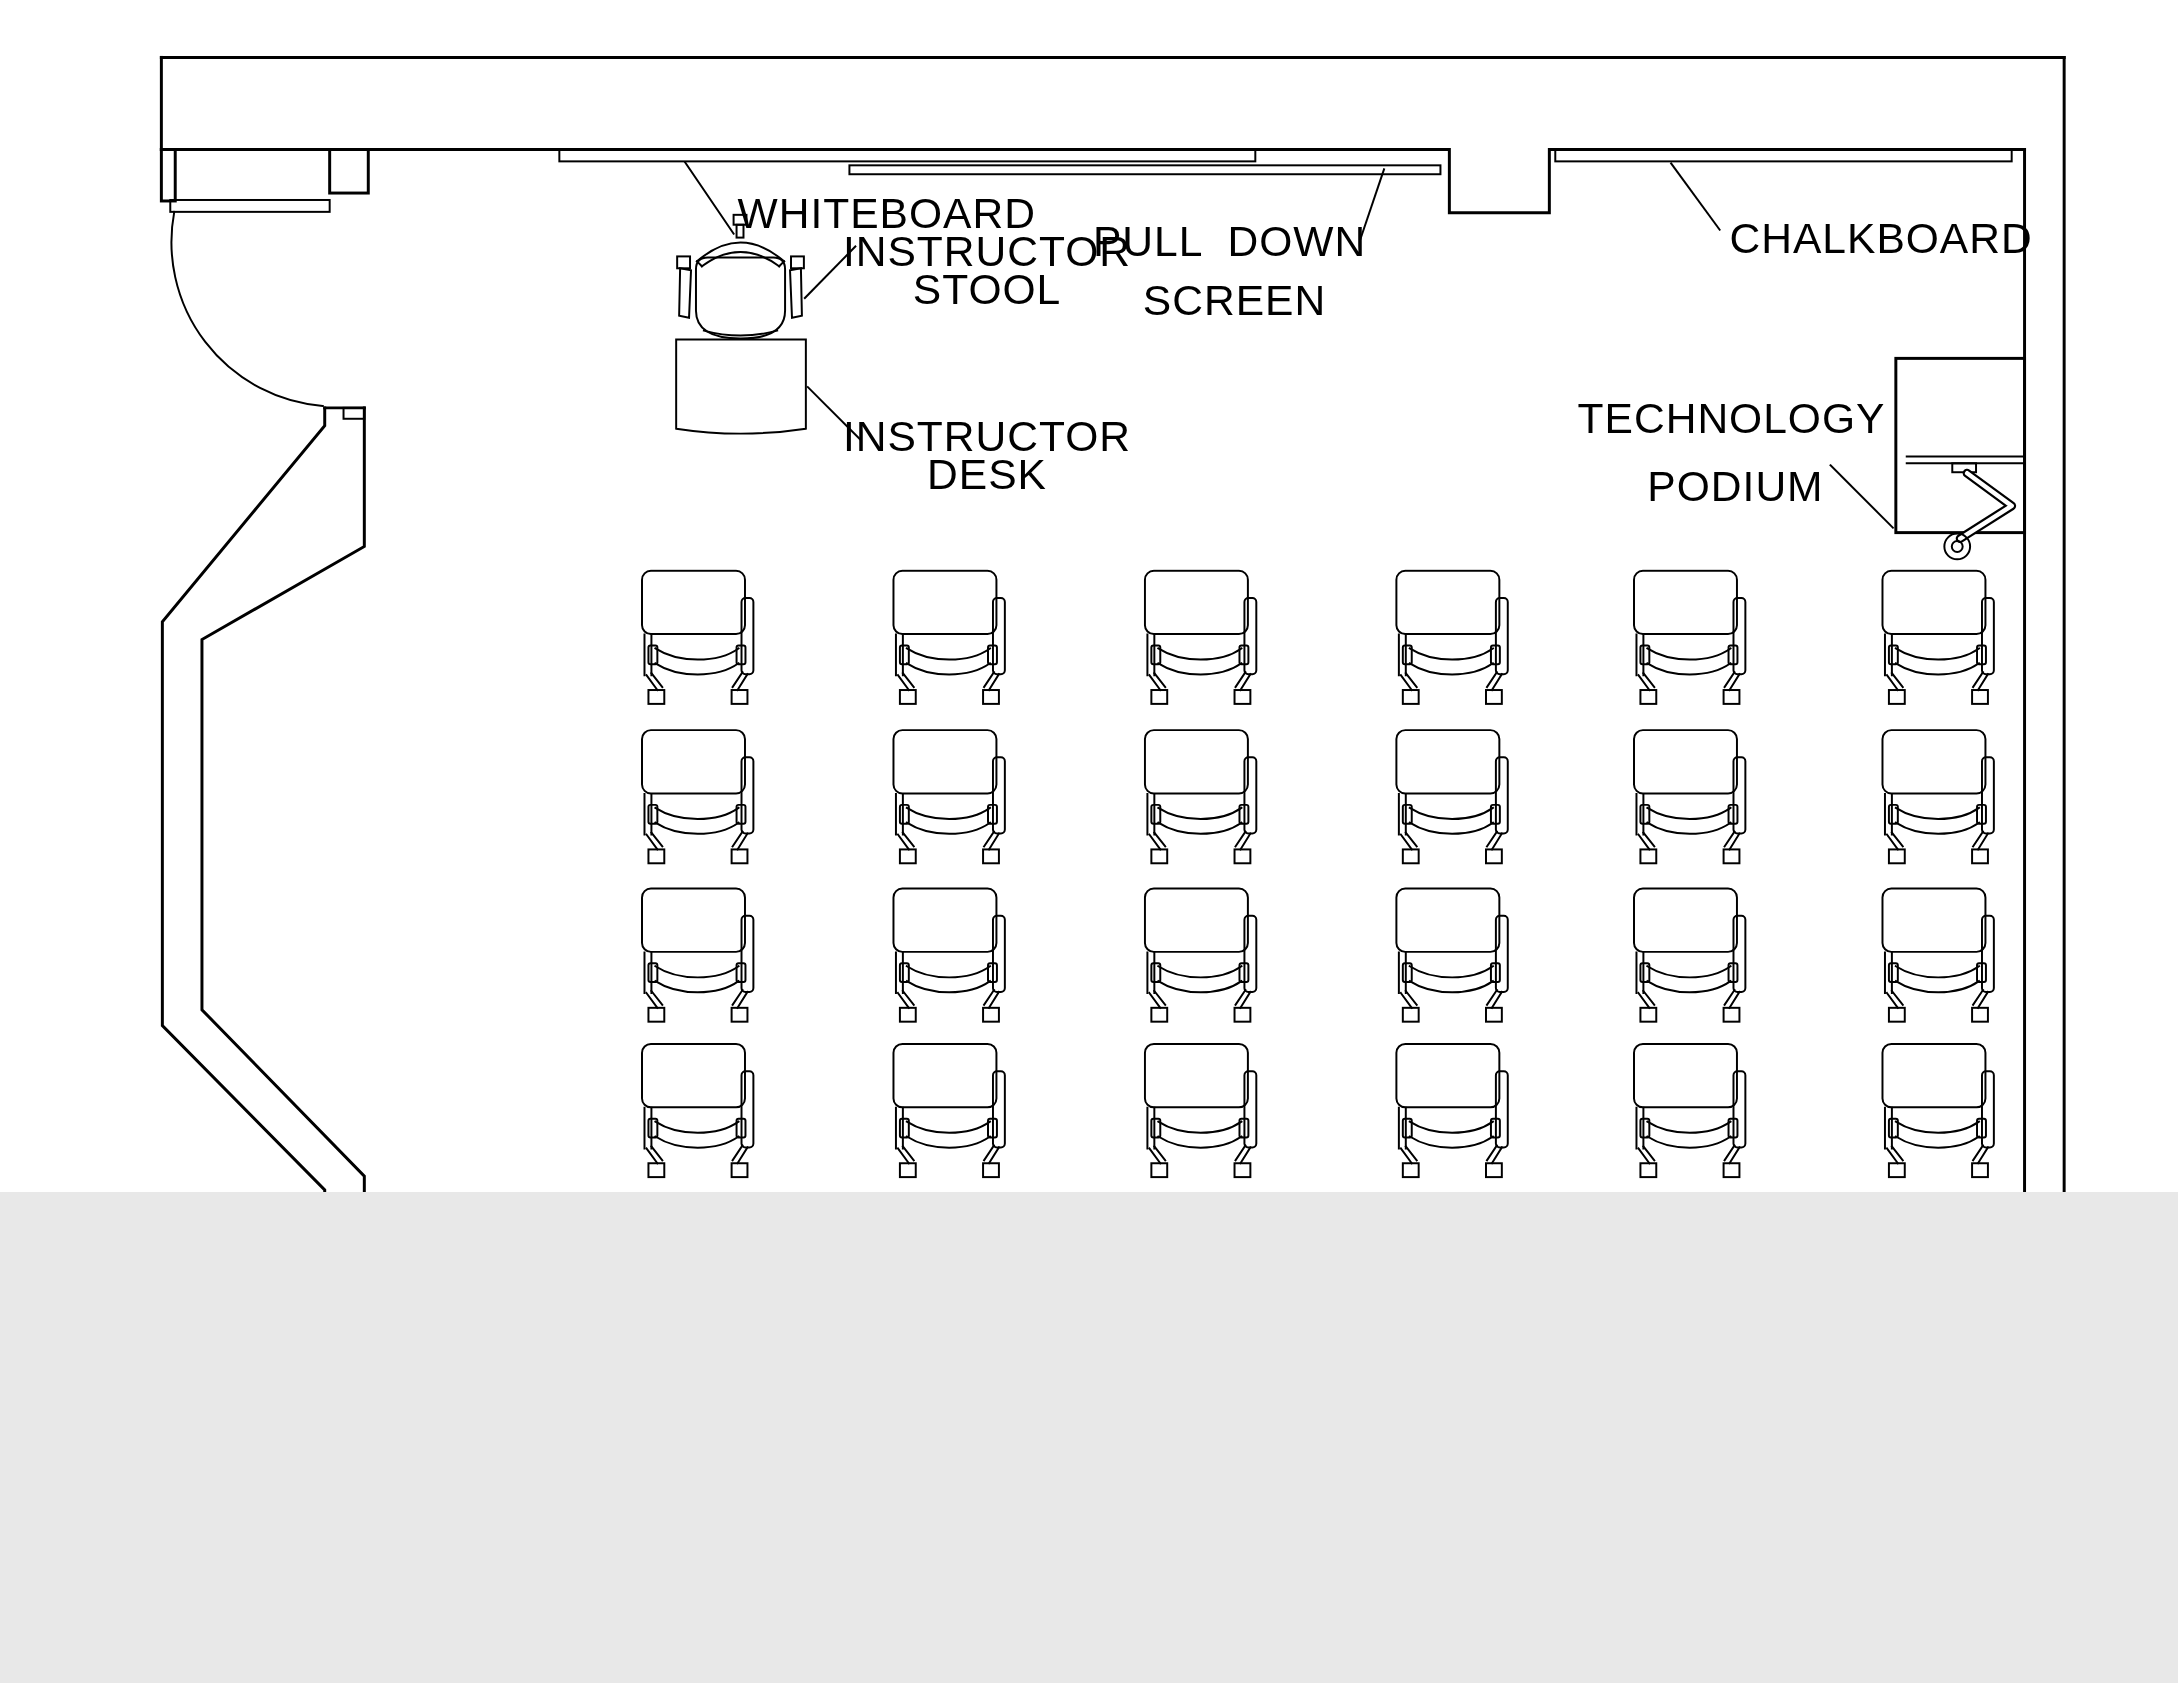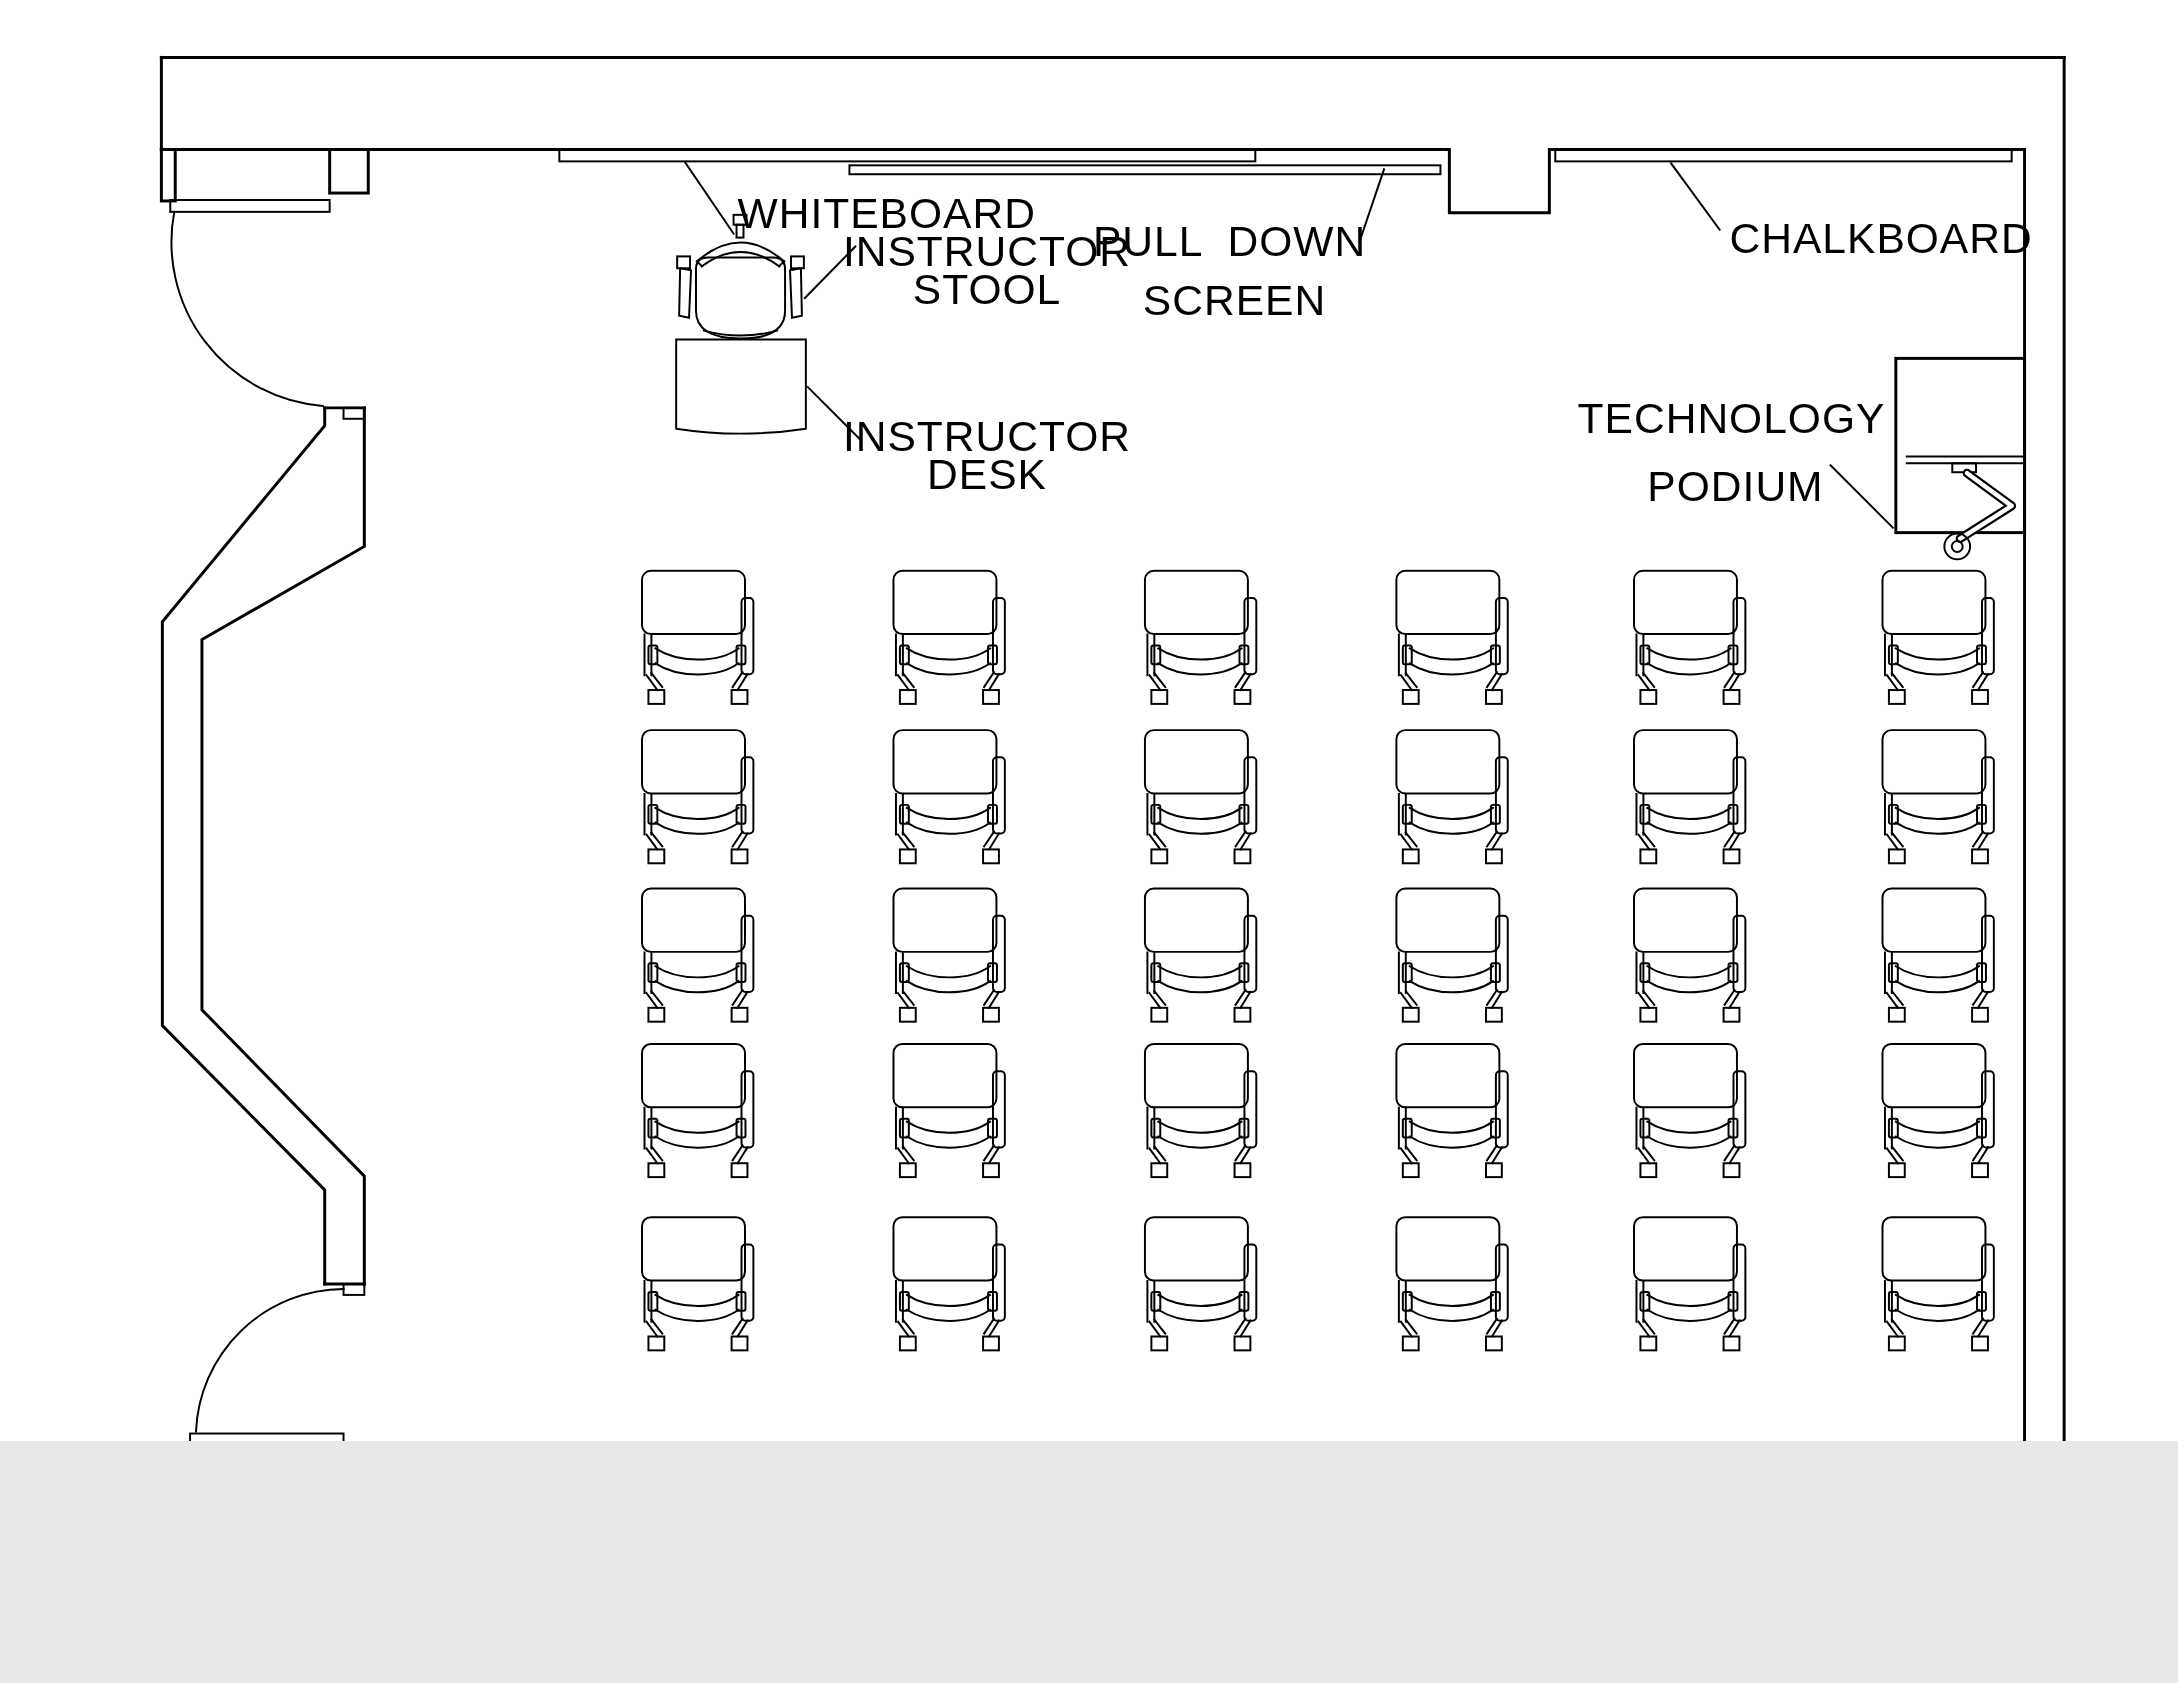--- a/index.html
+++ b/index.html
@@ -1,18 +1,18 @@
 <!DOCTYPE html>
 <html><head>
 <meta charset="utf-8">
 <style>
   html,body{margin:0;padding:0;background:#e8e8e8;}
   .canvas{
     position:relative;
-    width:2178px;height:1441px;
+    width:2178px;height:1192px;
     background:#ffffff;
     overflow:hidden;
   }
   svg{display:block;width:2178px;height:1683px;}
   .ln{fill:none;stroke:#000;stroke-width:2.4;stroke-linecap:square;}
   .wall{stroke-width:3;}
   .thin{stroke-width:2;}
   .lbl{
     fill:#000;stroke:none;
     font-family:"Liberation Sans","DejaVu Sans",sans-serif;

